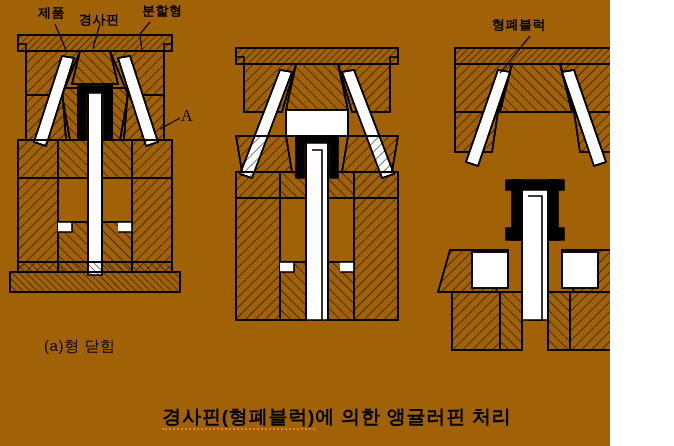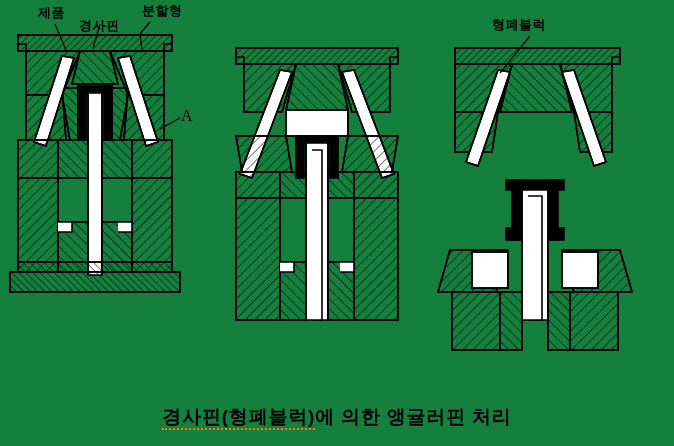--- a/index.html
+++ b/index.html
@@ -2,23 +2,23 @@
 <html><head>
 <meta charset="utf-8">
 <style>
   html, body {
     margin: 0;
     padding: 0;
     background: #ffffff;
   }
   #page {
     position: relative;
-    width: 674px;
+    width: 610px;
     height: 446px;
-    background: #15803d;
+    background: #a16207;
     overflow: hidden;
     font-family: "Liberation Serif", serif;
   }
   svg.figure {
     position: absolute;
     left: 0;
     top: 0;
     width: 674px;
     height: 446px;
   }
@@ -383,28 +383,29 @@
         <path d="M150,22 L140,34 L142,51"></path>
         <path d="M180,118 L160,129"></path>
         <path d="M530,36 L500,73"></path>
       </g>
 
     </g>
   </svg>
 
   <div class="lbl lbl-kr" style="left:38px; top:6px;">제품</div>
 
-  <div class="lbl lbl-kr" style="left:79px; top:19px;">경사핀</div>
+  <div class="lbl lbl-kr" style="left:79px; top:13px;">경사핀</div>
 
   <div class="lbl lbl-kr" style="left:142px; top:4px;">분할형</div>
 
   <div class="lbl lbl-a" style="left:181px; top:108px;">A</div>
 
   <div class="lbl lbl-kr" style="left:492px; top:18px;">형폐블럭</div>
 
+  <div class="subcap" style="left:44px; top:337px;">(a)형 닫힘</div>
 
 
 
   <div id="title">
     <span class="underlined">경사핀(형폐블럭)</span><span>에 의한 앵귤러핀 처리</span>
   </div>
 
 </div>
 
 </body></html>

